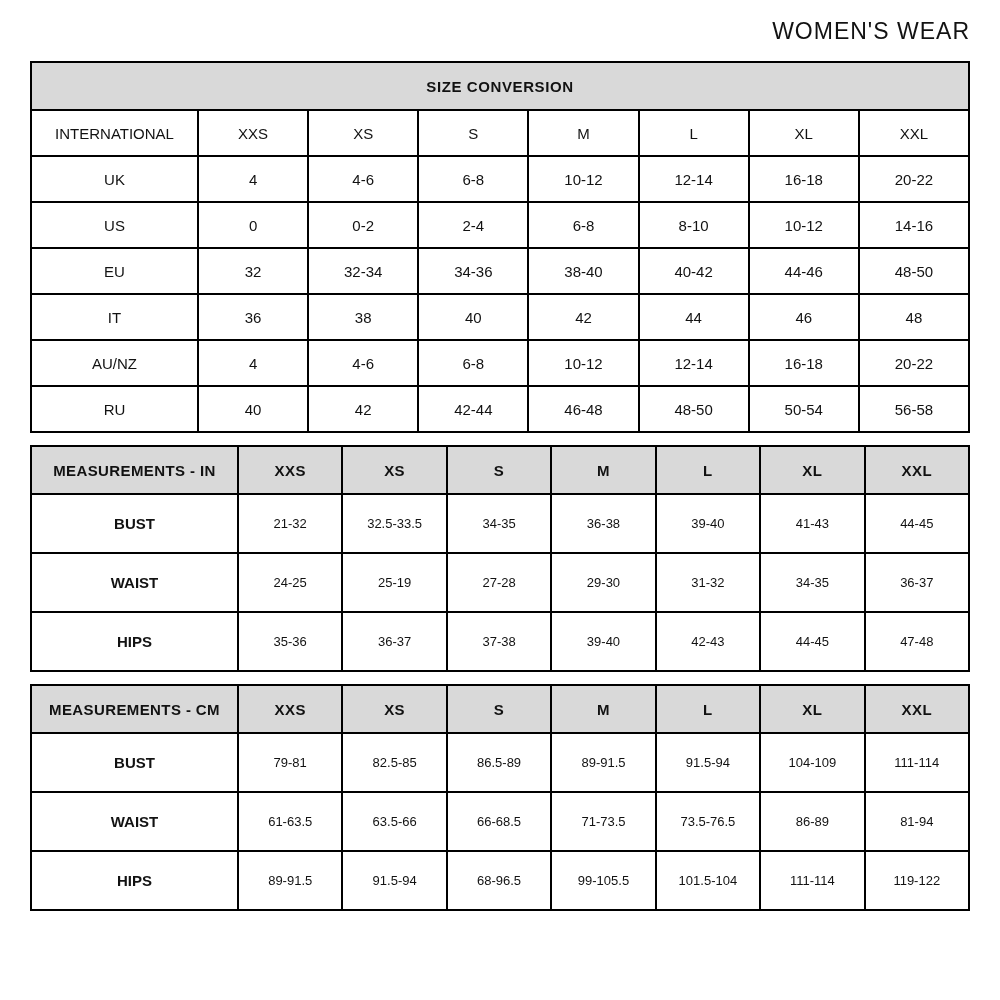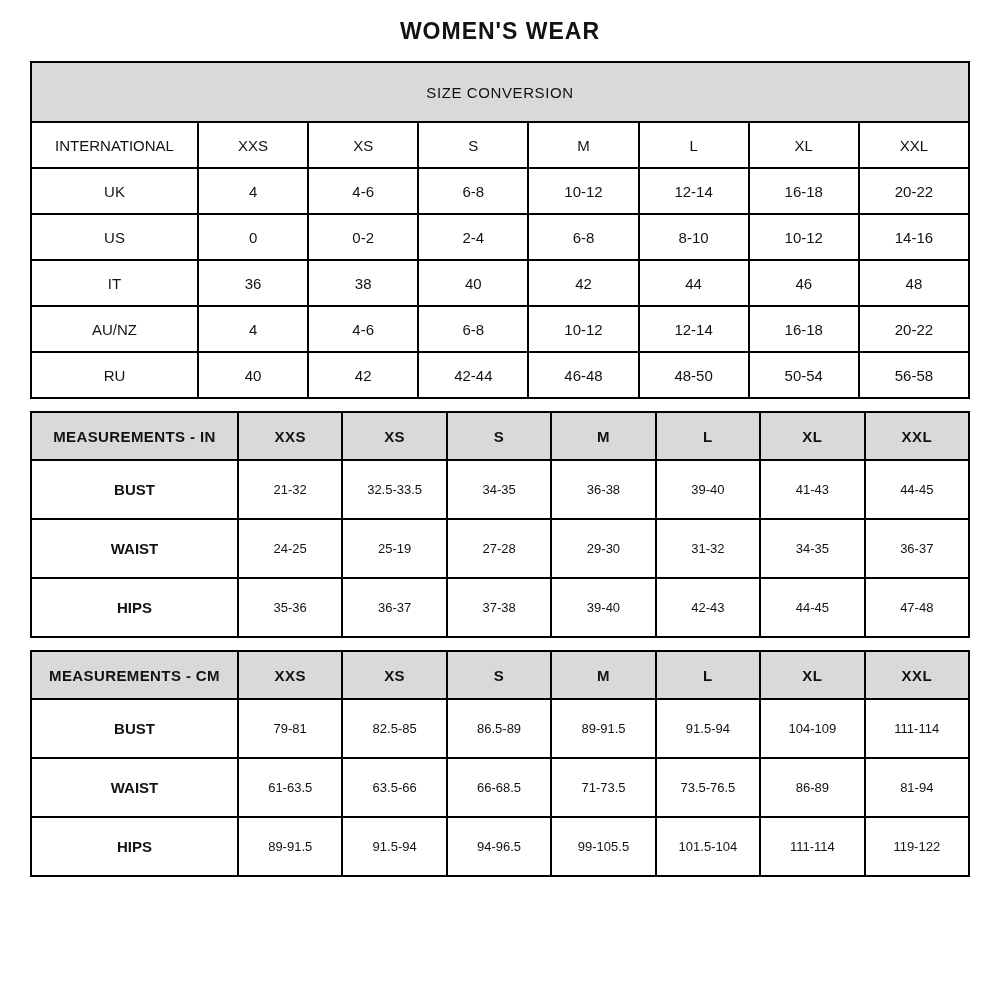--- a/index.html
+++ b/index.html
@@ -8,47 +8,47 @@
     background: #ffffff;
     color: #121212;
     font-family: "Liberation Sans", sans-serif;
   }
   .page {
     width: 1000px;
     min-height: 1000px;
     padding: 14px 30px 10px 30px;
   }
   .title {
-    text-align: center;
+    text-align: right;
     font-size: 23px;
-    font-weight: bold;
+    font-weight: normal;
     letter-spacing: 1px;
     margin: 4px 0 16px 0;
     color: #121212;
   }
   table.tbl {
     border-collapse: collapse;
     table-layout: fixed;
     width: 940px;
     margin: 0 0 12px 0;
   }
   .tbl th, .tbl td {
     border: 2px solid var(--border, #000000);
     text-align: center;
     vertical-align: middle;
     overflow: hidden;
     white-space: nowrap;
   }
   
   .tbl-conversion .span-header {
     background: var(--header-bg, #d9d9d9);
-    font-weight: normal;
+    font-weight: bold;
     font-size: 15px;
     letter-spacing: 0.6px;
-    height: 60px;
+    height: 48px;
   }
   .tbl-conversion tbody th,
   .tbl-conversion tbody td {
     font-weight: normal;
     font-size: 15px;
     height: 46px;
   }
   
   .tbl-meas thead th {
     background: var(--header-bg, #d9d9d9);
@@ -116,20 +116,30 @@
         </tr>
         <tr>
           <th>US</th>
           <td>0</td>
           <td>0-2</td>
           <td>2-4</td>
           <td>6-8</td>
           <td>8-10</td>
           <td>10-12</td>
           <td>14-16</td>
+        </tr>
+        <tr>
+          <th>EU</th>
+          <td>32</td>
+          <td>32-34</td>
+          <td>34-36</td>
+          <td>38-40</td>
+          <td>40-42</td>
+          <td>44-46</td>
+          <td>48-50</td>
         </tr>
         <tr>
           <th>IT</th>
           <td>36</td>
           <td>38</td>
           <td>40</td>
           <td>42</td>
           <td>44</td>
           <td>46</td>
           <td>48</td>
@@ -255,21 +265,21 @@
           <td>66-68.5</td>
           <td>71-73.5</td>
           <td>73.5-76.5</td>
           <td>86-89</td>
           <td>81-94</td>
         </tr>
         <tr>
           <th>HIPS</th>
           <td>89-91.5</td>
           <td>91.5-94</td>
-          <td>94-96.5</td>
+          <td>68-96.5</td>
           <td>99-105.5</td>
           <td>101.5-104</td>
           <td>111-114</td>
           <td>119-122</td>
         </tr>
       </tbody>
   </table>
 
 </div>
 

